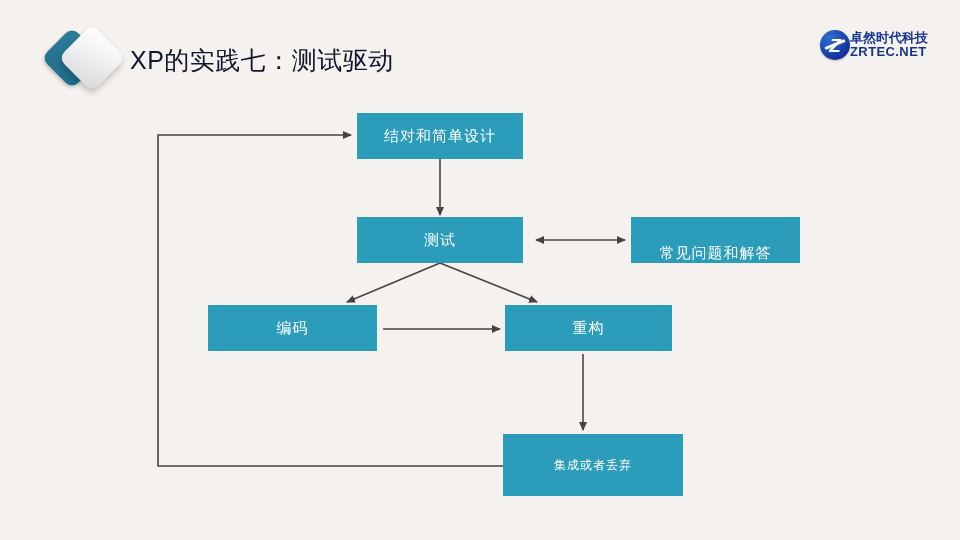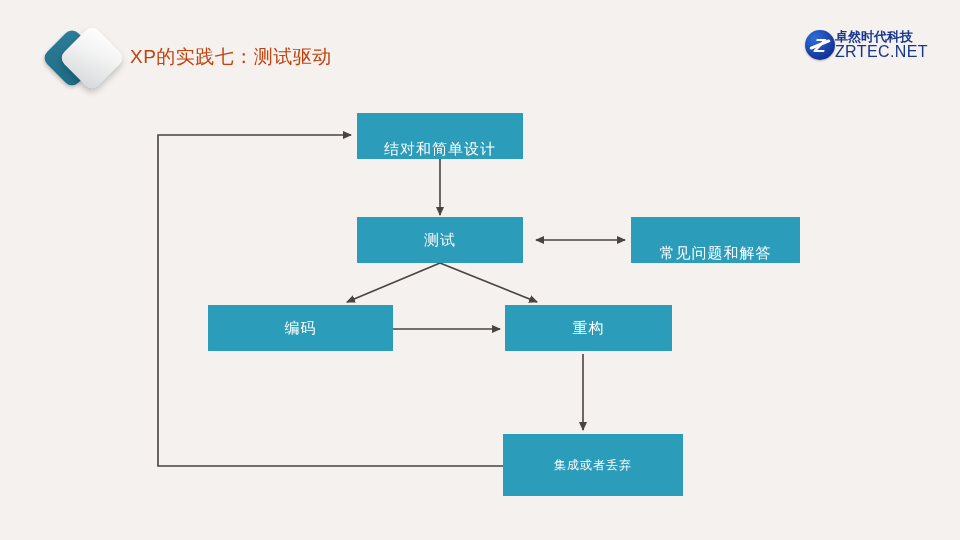--- a/index.html
+++ b/index.html
@@ -46,23 +46,23 @@
     height: 48px;
     background: linear-gradient(160deg, #ffffff 0%, #f3f3f3 40%, #d6d8da 100%);
     transform: rotate(45deg);
     box-shadow: 2px 3px 6px rgba(0,0,0,0.22);
   }
 
   #page-title {
     position: absolute;
     left: 130px;
     top: 44px;
-    font-size: 19px;
+    font-size: 25px;
     letter-spacing: 0.5px;
-    color: #c2410c;
+    color: #0f172a;
     white-space: nowrap;
   }
 
   
   #brand {
     position: absolute;
     right: 32px;
     top: 30px;
     display: flex;
     align-items: center;
@@ -103,22 +103,22 @@
     flex-direction: column;
     line-height: 1.05;
   }
   #brand-cn {
     font-size: 13px;
     font-weight: bold;
     color: #15358f;
     letter-spacing: 0px;
   }
   #brand-en {
-    font-size: 16px;
-    font-weight: normal;
+    font-size: 13px;
+    font-weight: bold;
     color: #15358f;
     letter-spacing: 0.4px;
   }
 
   
   #flow-svg {
     position: absolute;
     left: 0;
     top: 0;
     width: 960px;
@@ -128,24 +128,24 @@
     position: absolute;
     background: #2b9cba;
     color: #ffffff;
     display: flex;
     align-items: center;
     justify-content: center;
     font-size: 15px;
     letter-spacing: 1px;
     box-sizing: border-box;
   }
-  #node-design  { left: 357px; top: 113px; width: 166px; height: 46px; align-items: flex-end; }
+  #node-design  { left: 357px; top: 113px; width: 166px; height: 46px; }
   #node-test    { left: 357px; top: 217px; width: 166px; height: 46px; justify-content: center; }
   #node-faq     { left: 631px; top: 217px; width: 169px; height: 46px; align-items: flex-end; }
-  #node-coding  { left: 208px; top: 305px; width: 185px; height: 46px; }
+  #node-coding  { left: 208px; top: 305px; width: 169px; height: 46px; }
   #node-refactor{ left: 505px; top: 305px; width: 167px; height: 46px; justify-content: center; }
   #node-integrate {
     left: 503px; top: 434px; width: 180px; height: 62px;
     font-size: 12px;
   }
 </style>
 </head>
 <body>
 
 <div id="slide">

